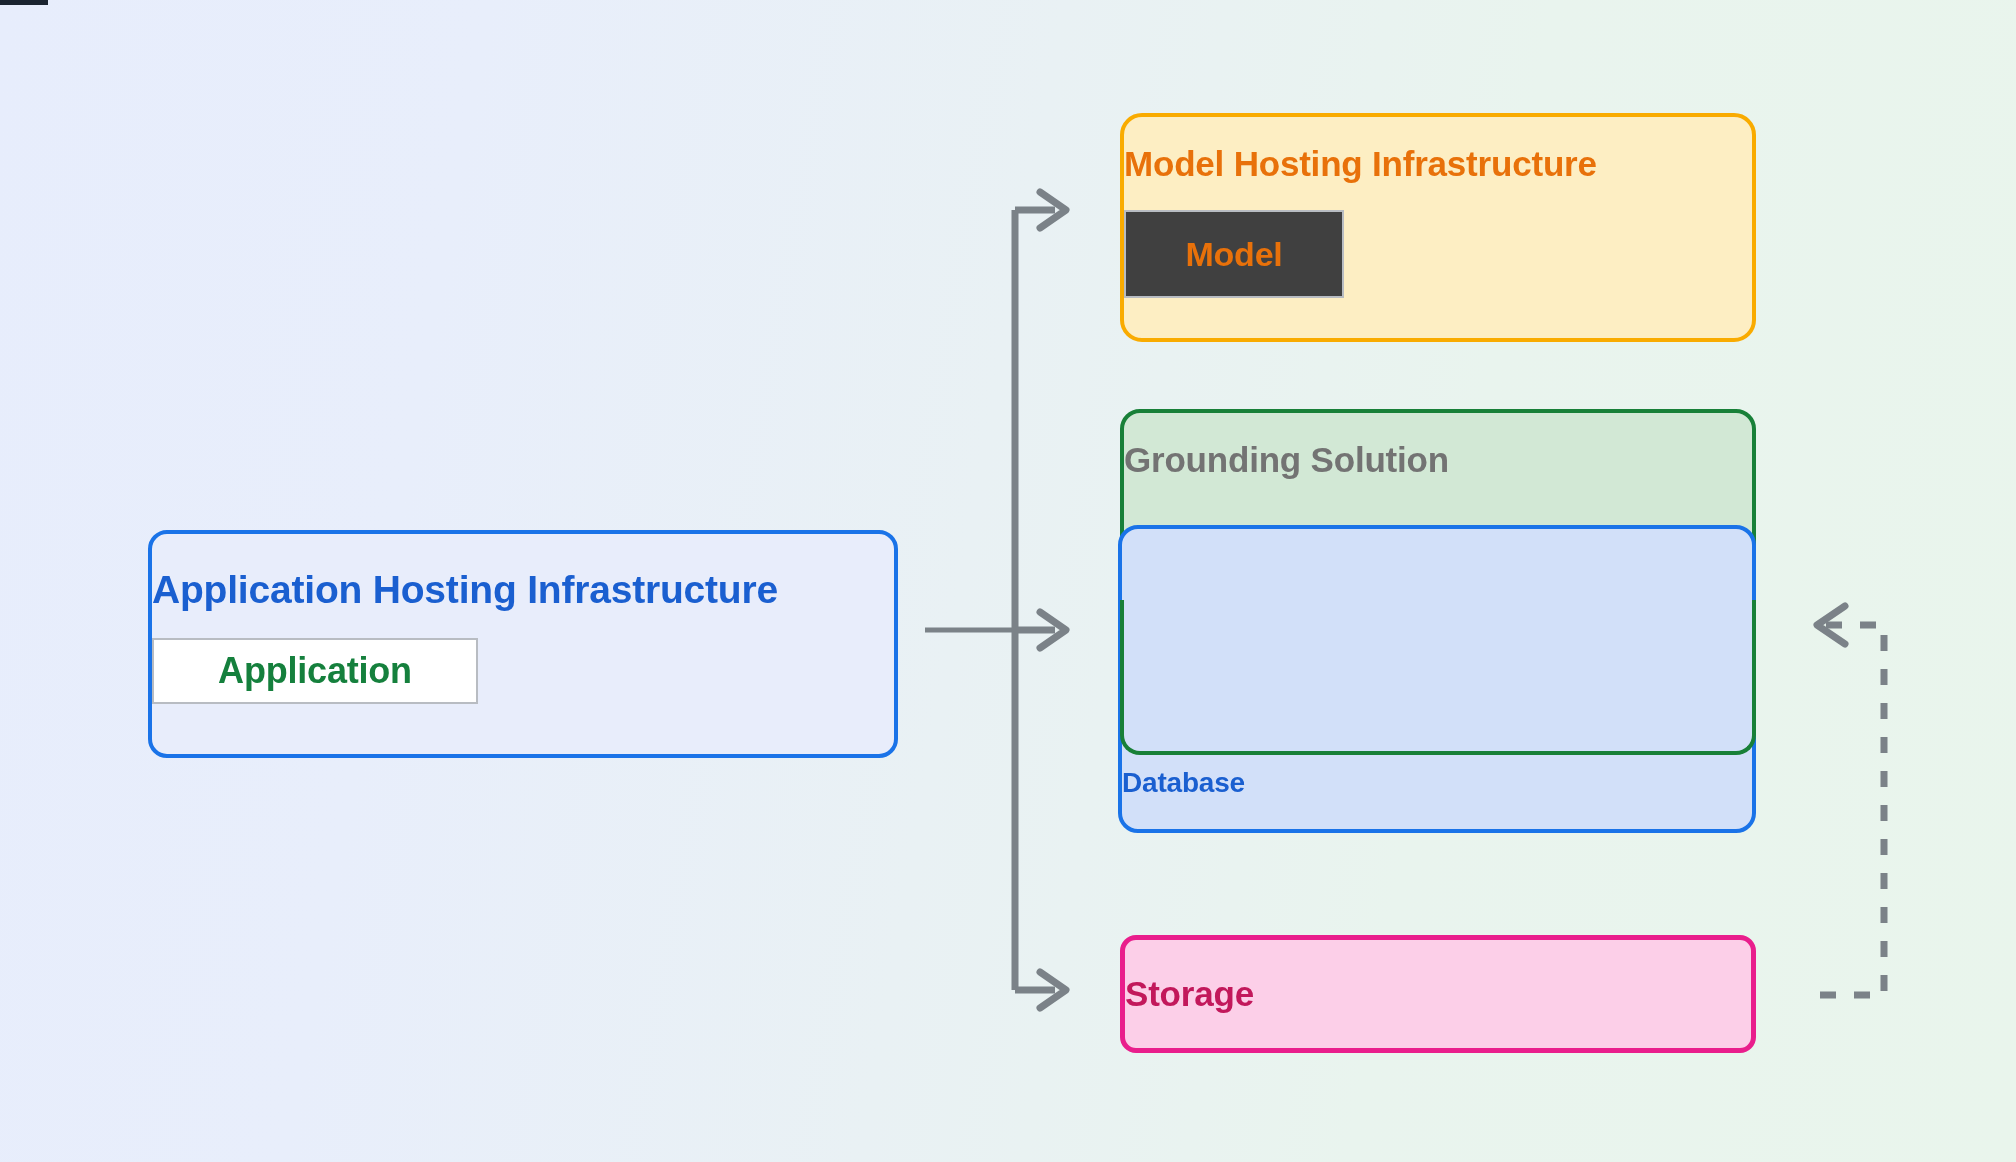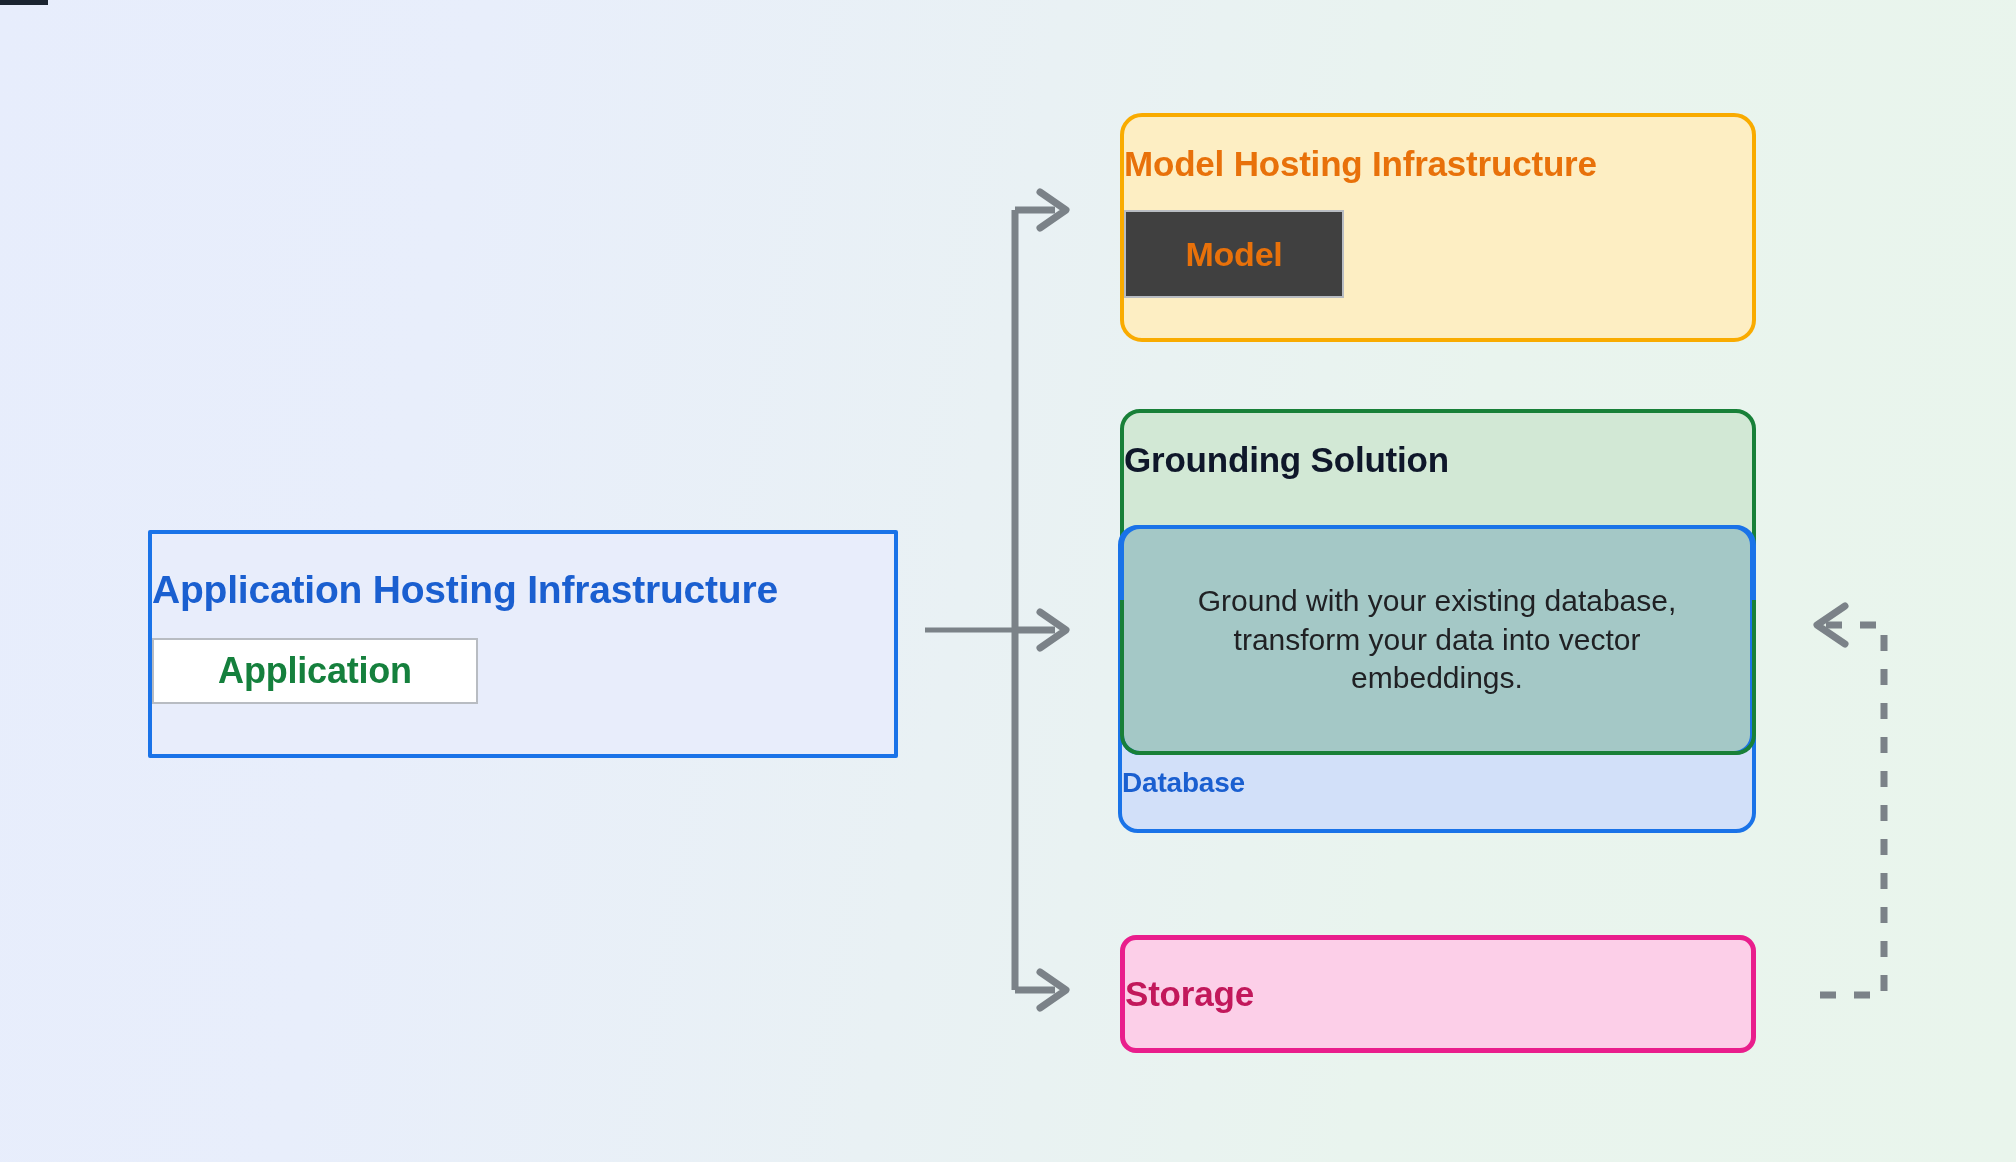--- a/index.html
+++ b/index.html
@@ -42,21 +42,21 @@
     white-space: nowrap;
   }
 
   
   #app-host {
     left: 148px;
     top: 530px;
     width: 750px;
     height: 228px;
     border: 4px solid #1a73e8;
-    border-radius: 2px;
+    border-radius: 19px;
     background: #e8edfb;
     justify-content: flex-start;
     padding-top: 34px;
   }
   #app-host .node-title {
     color: #1a5fd0;
     font-size: 39px;
   }
   #app-inner {
     margin-top: 26px;
@@ -115,21 +115,21 @@
     width: 636px;
     height: 346px;
     border: 4px solid #188038;
     border-radius: 20px;
     background: #d2e8d5;
     justify-content: flex-start;
     padding-top: 27px;
     z-index: 1;
   }
   #grounding .node-title {
-    color: #0f172a;
+    color: #737373;
     font-size: 35px;
   }
 
   
   #database {
     left: 1118px;
     top: 525px;
     width: 638px;
     height: 308px;
     border: 4px solid #1a73e8;
@@ -236,23 +236,20 @@
   </div>
 
   <div class="node" id="grounding">
     <div class="node-title">Grounding Solution</div>
   </div>
 
   <div class="node" id="database">
     <div class="node-title">Database</div>
   </div>
 
-  <div id="grounding-overlap">
-    <div id="grounding-text">Ground with your existing database, transform your data into vector embeddings.</div>
-  </div>
   <div id="grounding-bottom-edge"></div>
 
   <div class="node" id="storage">
     <div class="node-title">Storage</div>
   </div>
 
   <svg id="connectors" viewBox="0 0 2016 1162">
 
     <g>
       <path d="M 925 630 L 1015 630" fill="none" stroke="#7b8288" stroke-width="5"></path>

